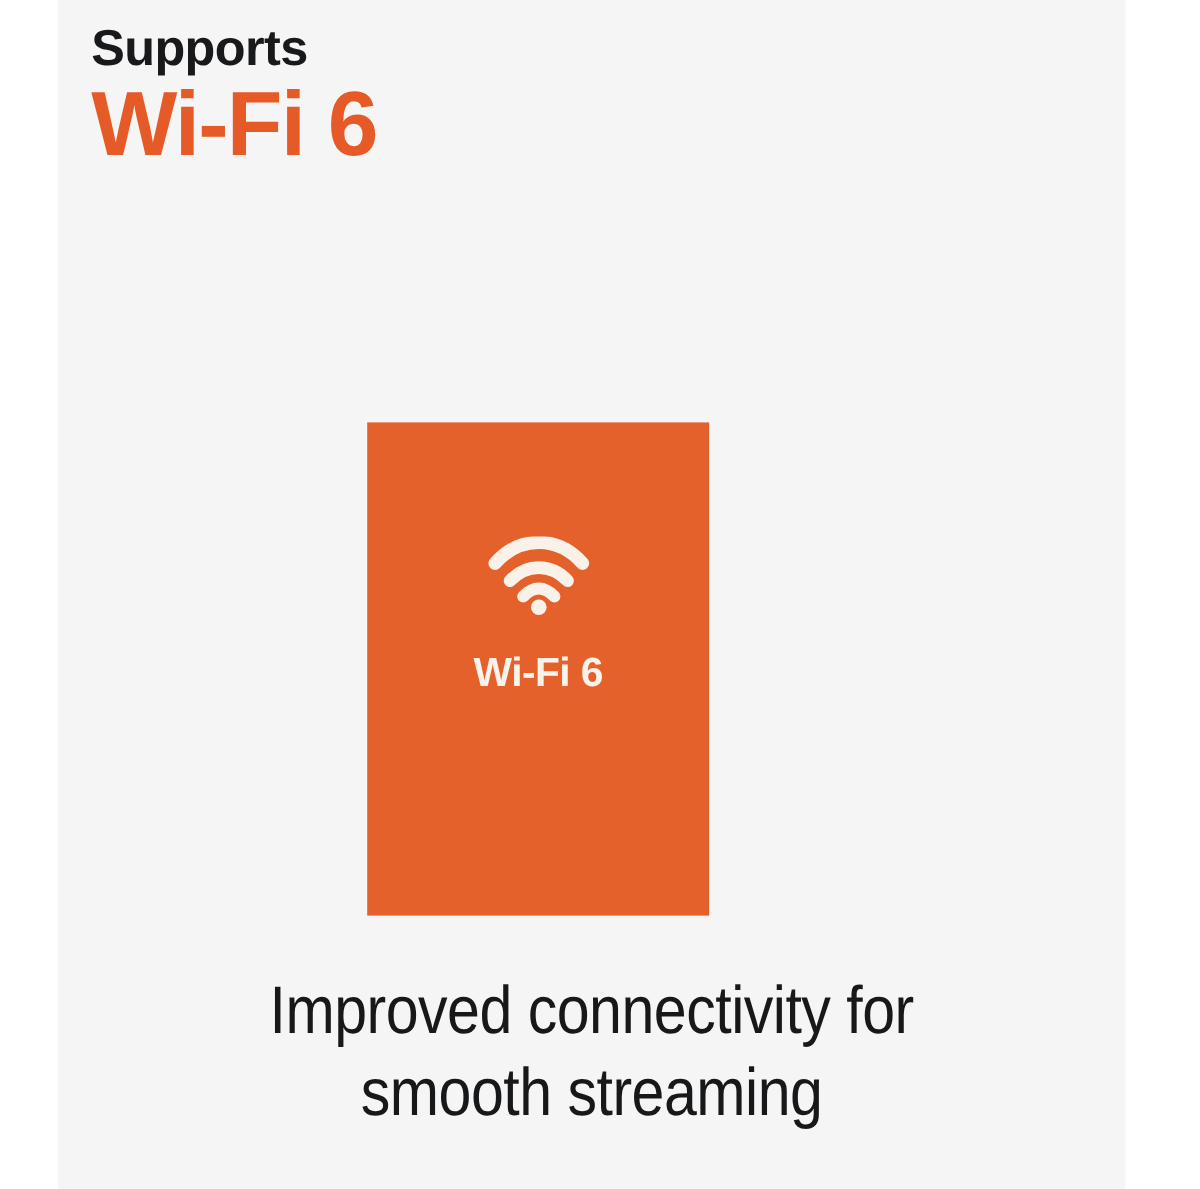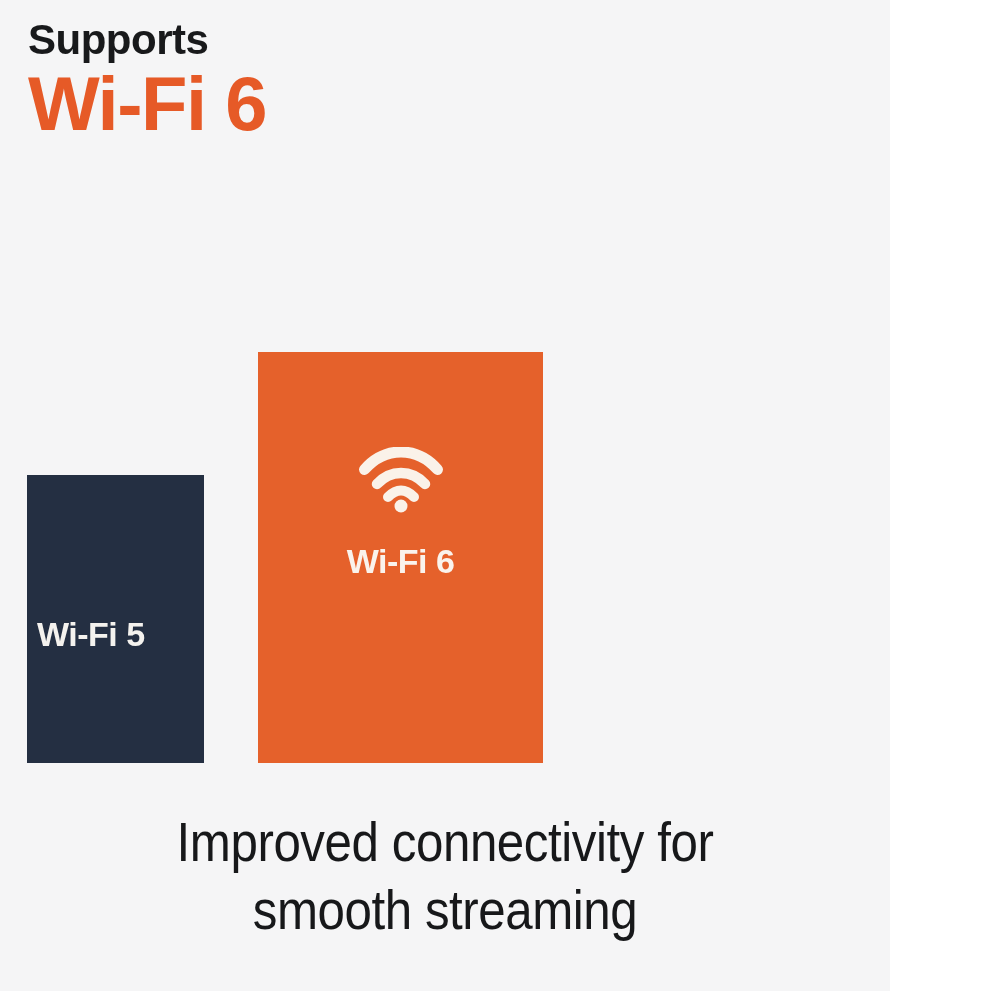--- a/index.html
+++ b/index.html
@@ -11,20 +11,21 @@
     height: 991px;
     overflow: hidden;
     font-family: "Liberation Sans", sans-serif;
   }
   #canvas {
     position: relative;
     width: 890px;
     height: 991px;
     background: #f5f5f6;
     overflow: hidden;
+    margin-left: 48px;
   }
 
   
   .heading-block {
     position: absolute;
     left: 28px;
     top: 16px;
     width: 500px;
   }
   .heading-supports {
@@ -146,23 +147,20 @@
 </head>
 <body>
 
 <div id="canvas">
 
   <div class="heading-block">
     <div class="heading-supports">Supports</div>
     <div class="heading-wifi6">Wi-Fi 6</div>
   </div>
 
-  <div class="bar bar-wifi5">
-    <div class="bar-label label-wifi5">Wi-Fi 5</div>
-  </div>
 
   <div class="bar bar-wifi6">
     <div class="wifi-icon">
       <svg viewBox="0 0 86 66" xmlns="http://www.w3.org/2000/svg">
         <g fill="none" stroke="#faf2e9" stroke-linecap="round">
           <path d="M6.5 22.5 C 17 10.5, 30 5, 43 5 C 56 5, 69 10.5, 79.5 22.5" stroke-width="11"></path>
           <path d="M19 37 C 26 29.5, 34.5 26, 43 26 C 51.5 26, 60 29.5, 67 37" stroke-width="10.5"></path>
           <path d="M30 50 C 34.5 45.5, 38.5 43.5, 43 43.5 C 47.5 43.5, 51.5 45.5, 56 50" stroke-width="10"></path>
         </g>
         <circle cx="43" cy="59" r="6.5" fill="#faf2e9"></circle>

